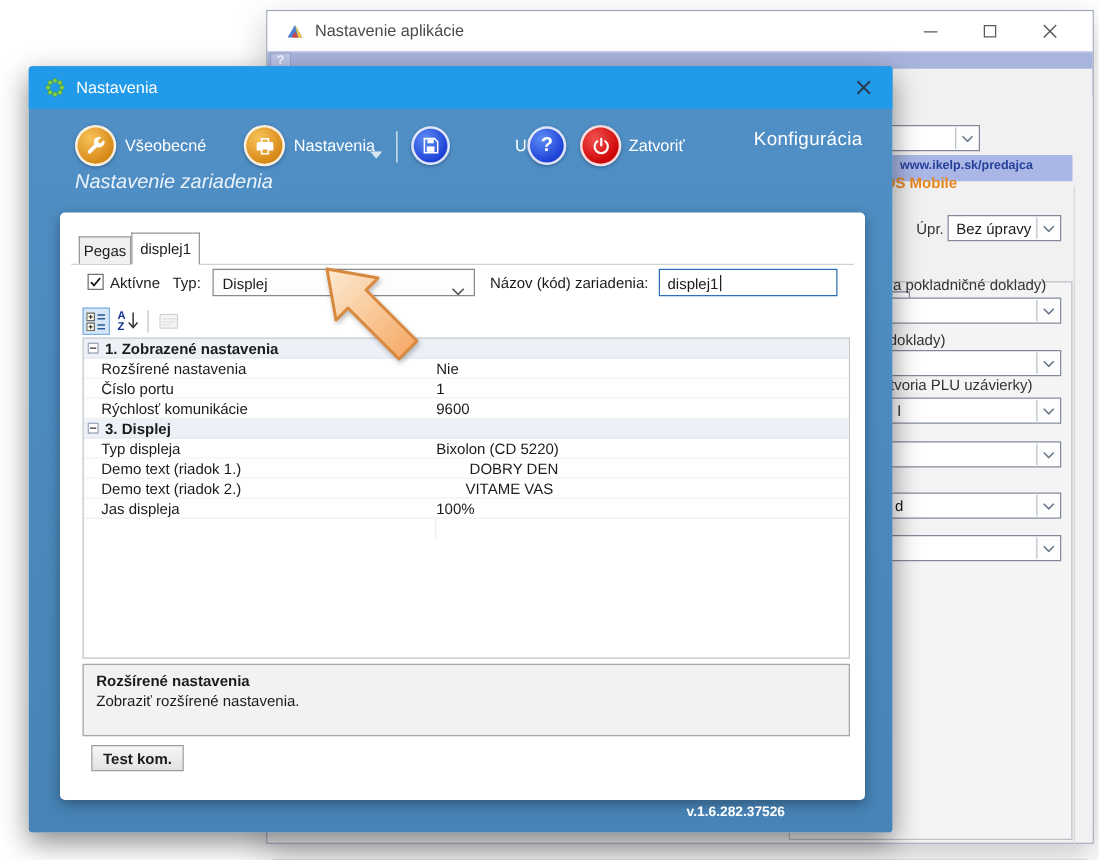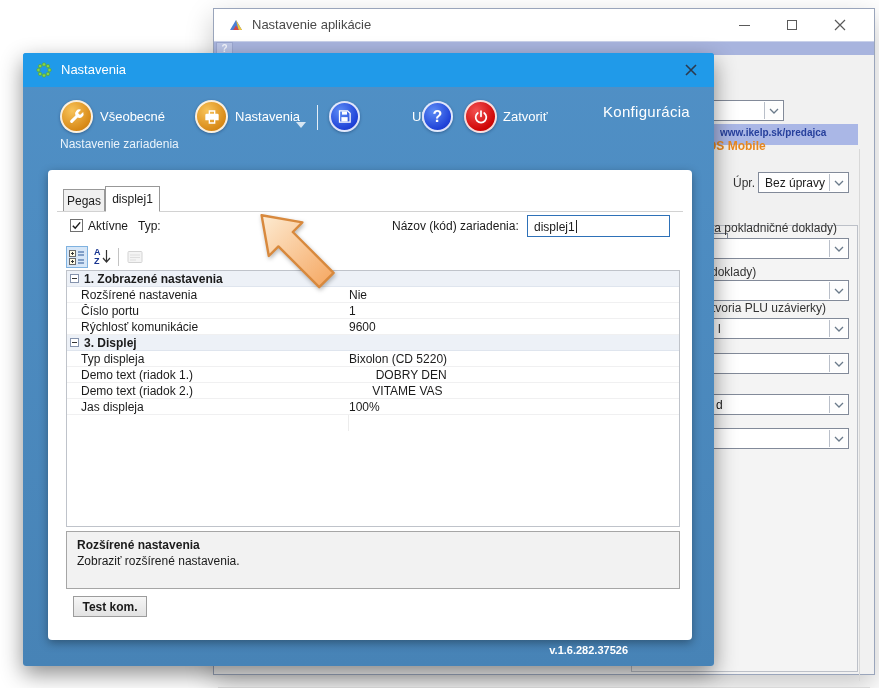--- a/index.html
+++ b/index.html
@@ -60,21 +60,21 @@
   .fg-title-text { position:absolute; left:38px; top:9px; font-size:13px; color:#ffffff; }
   .fg-close { position:absolute; right:8px; top:5px; width:30px; height:24px; display:flex; align-items:center; justify-content:center; }
   
   .tb-circle { position:absolute; border-radius:50%; box-shadow:0 1px 3px rgba(0,20,60,.35); display:flex; align-items:center; justify-content:center; }
   .tb-amber { background:radial-gradient(circle at 35% 30%, #f8c35a, #d88a18 70%, #c27408); border:2px solid rgba(255,255,255,.85); }
   .tb-blue  { background:radial-gradient(circle at 35% 30%, #5d8cf5, #1f42d8 70%, #1733b4); border:2px solid rgba(255,255,255,.85); }
   .tb-red   { background:radial-gradient(circle at 35% 30%, #f25050, #cf0606 70%, #ae0202); border:2px solid rgba(255,255,255,.85); }
   .tb-label { position:absolute; font-size:13px; color:#ffffff; white-space:nowrap; }
   .tb-sep { position:absolute; left:294px; top:52px; width:1px; height:25px; background:rgba(255,255,255,.85); }
   .tb-section { position:absolute; right:24px; top:50px; font-size:15px; font-weight:normal; color:#ffffff; letter-spacing:.3px; }
-  .fg-subtitle { position:absolute; left:37px; top:84px; font-size:12px; color:#eaf3fb; }
+  .fg-subtitle { position:absolute; left:37px; top:84px; font-size:16px; color:#eaf3fb;font-style:italic; }
   .fg-version { position:absolute; right:86px; top:591px; font-size:11px; font-weight:bold; color:#ffffff; }
 
   
   .panel {
     position:absolute; left:25px; top:117px; width:644px; height:470px;
     background:#ffffff; border-radius:4px; box-shadow: 0 3px 10px rgba(0,0,0,.35);
   }
   .tab { position:absolute; font-size:12px; color:#1b1b1b; display:flex; align-items:center; justify-content:center; }
   .tab-inactive { left:15px; top:19px; width:42px; height:22px; background:#f0f0f0; border:1px solid #989898; border-bottom:none; }
   .tab-active   { left:57px; top:16px; width:55px; height:26px; background:#ffffff; border:1px solid #989898; border-bottom:1px solid #ffffff; z-index:2; }
@@ -307,20 +307,28 @@
       <div class="tab tab-active">displej1</div>
 
       <span class="checkbox">
         <svg width="11" height="11" viewBox="0 0 12 12" style="display:block; margin:0 auto;">
             <path d="M2 6.2 L4.6 9 L10 2.6" fill="none" stroke="#1a1a1a" stroke-width="1.6"></path>
           </svg>
       </span>
       <span class="form-label" style="left:40px; top:49px;">Aktívne</span>
       <span class="form-label" style="left:90px; top:49px;">Typ:</span>
 
+      <div class="type-combo">
+        <span class="type-combo-text">Displej</span>
+        <span class="type-combo-chev">
+          <svg width="11" height="7" viewBox="0 0 11 7">
+              <path d="M1 1 L5.5 5.5 L10 1" fill="none" stroke="#555" stroke-width="1.3"></path>
+            </svg>
+        </span>
+      </div>
 
       <span class="form-label" style="left:344px; top:49px;">Názov (kód) zariadenia:</span>
       <div class="name-input">
         <span class="name-input-text"><span>displej1</span><span class="caret"></span></span>
       </div>
 
       <span class="pg-toolbar-icon pg-ic1">
         <svg width="16" height="16" viewBox="0 0 16 16">
           <rect x="0.5" y="1.5" width="6" height="6" fill="#fffbe6" stroke="#6a6a6a"></rect>
           <path d="M2 4.5 H5 M3.5 3 V6" stroke="#333" stroke-width="1"></path>

